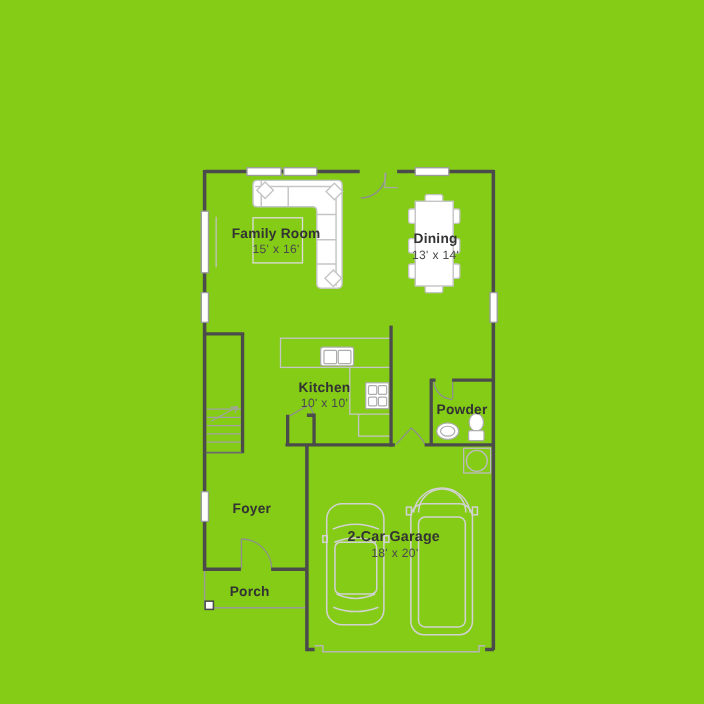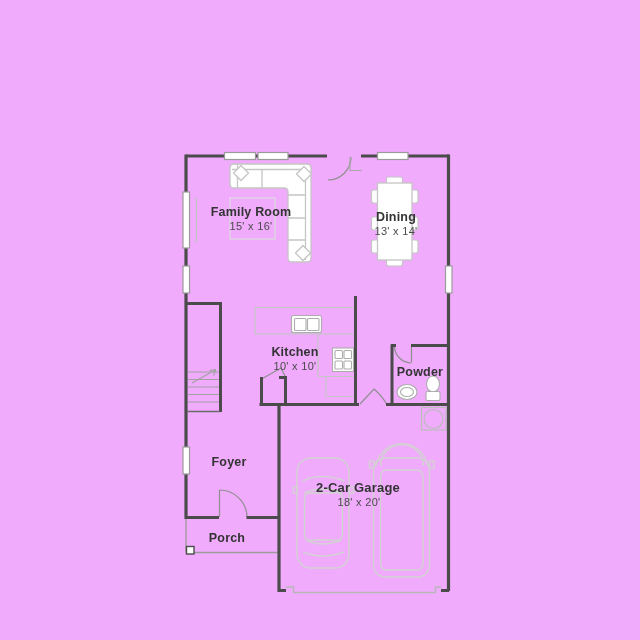--- a/index.html
+++ b/index.html
@@ -1,19 +1,19 @@
 <!DOCTYPE html>
 <html><head>
 <meta charset="utf-8">
 <style>
   html,body{margin:0;padding:0;background:#ffffff;}
   .canvas{
     position:relative;
     width:640px;height:640px;
-    background:#f0abfc;
+    background:#84cc16;
     font-family:"Liberation Sans", sans-serif;
     overflow:hidden;
   }
   svg{position:absolute;left:0;top:0;}
   text{font-family:"Liberation Sans", sans-serif;}
   .room-name{font-weight:bold;font-size:12.5px;fill:#333333;text-anchor:middle;letter-spacing:.2px;}
   .room-dims{font-size:11px;fill:#4a4a4a;text-anchor:middle;letter-spacing:.3px;}
   .room-name.big{font-size:13px;}
 </style>
 </head>

